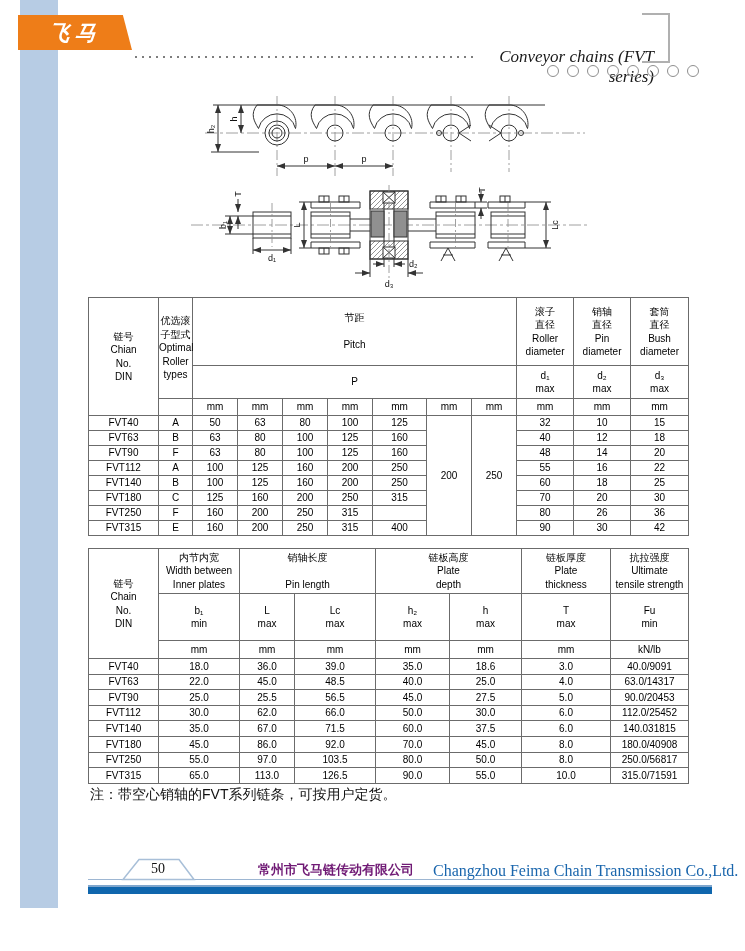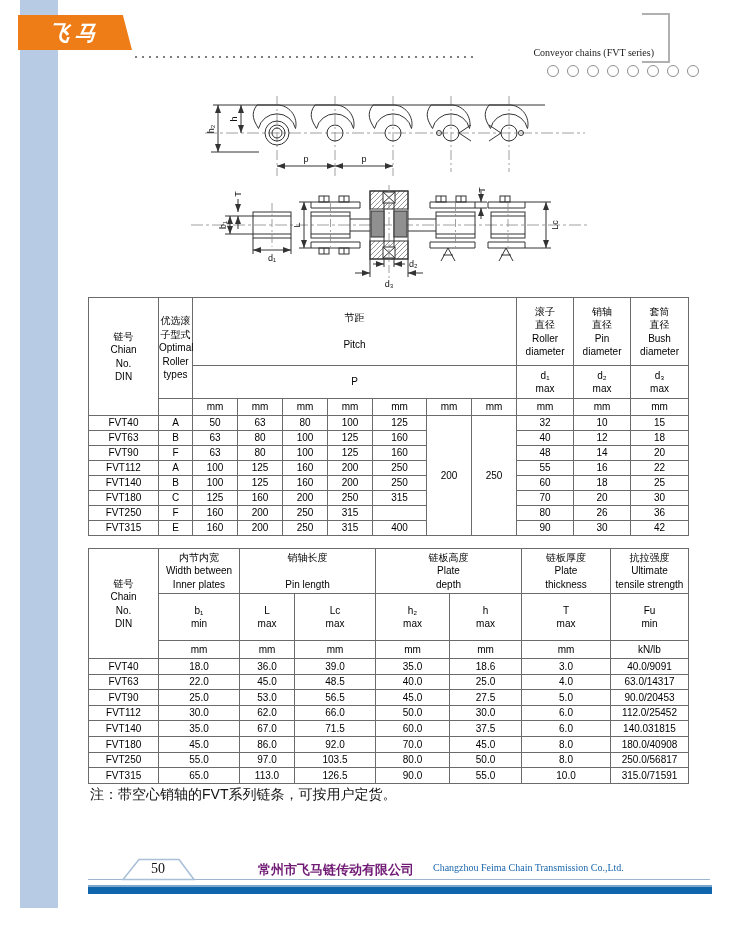--- a/index.html
+++ b/index.html
@@ -10,21 +10,21 @@
           clip-path:polygon(0 0,92% 0,100% 100%,0 100%);display:flex;align-items:center;justify-content:center;}
   .logo{color:#fff;font-size:21px;font-weight:bold;font-style:italic;letter-spacing:5px;
         font-family:"Liberation Serif",serif;transform:skewX(-6deg);}
   .blue{position:absolute;left:133px;top:13px;width:577px;height:34px;background:#1573b2;
         clip-path:polygon(1.8% 0,100% 0,100% 100%,0 100%);display:flex;align-items:center;
         justify-content:flex-end;padding-right:14px;box-sizing:border-box;}
   .title{color:#fff;font-size:24px;font-weight:bold;letter-spacing:2px;font-family:"Liberation Serif",serif;}
   .dots{position:absolute;left:135px;top:56px;width:342px;height:2px;
         background:repeating-linear-gradient(90deg,#7d7d7d 0 2px,transparent 2px 7px);}
   .subtitle{position:absolute;left:478px;top:47px;width:176px;text-align:right;
-        font-family:"Liberation Serif",serif;font-size:10px;color:#1a1a1a;}
+        font-family:"Liberation Serif",serif;font-size:17px;color:#1a1a1a;font-style:italic;}
   .bracket{position:absolute;left:642px;top:13px;width:26px;height:46px;
         border-top:2px solid #b0b0b0;border-right:2px solid #b0b0b0;border-bottom:2px solid #b0b0b0;}
   .circles{position:absolute;left:547px;top:65px;display:flex;gap:8px;}
   .circles span{width:12px;height:12px;border:1.5px solid #8f8f8f;border-radius:50%;box-sizing:border-box;}
   .d1{position:absolute;left:185px;top:88px;}
   .d2{position:absolute;left:183px;top:183px;}
   svg text{font-family:"Liberation Sans",sans-serif;font-size:9px;fill:#111;}
   .spec{position:absolute;left:88px;border-collapse:collapse;table-layout:fixed;width:600px;color:#000;}
   #t1{top:297px;} #t2{top:548px;}
   .spec td{border:1px solid #6b6b6b;text-align:center;vertical-align:middle;padding:0;
@@ -33,21 +33,21 @@
   .t2r1{height:45px;} .t2r2{height:47px;} .t2r3{height:18px;}
   #t1 tbody tr{height:15px;} #t2 tbody tr{height:15.6px;}
   .tall{line-height:1.85;}
   .note{position:absolute;left:90px;font-size:14px;color:#111;}
   .note-zh{top:786px;} .note-en{top:802px;}
   .footline{position:absolute;left:88px;top:879px;width:622px;height:1px;background:#9db6d2;}
   .trap{position:absolute;left:118px;top:858px;}
   .pagenum{position:absolute;left:118px;top:861px;width:80px;text-align:center;
            font-family:"Liberation Serif",serif;font-size:14px;color:#111;}
   .co-zh{position:absolute;left:258px;top:861px;font-size:13px;font-weight:bold;color:#701a75;}
-  .co-en{position:absolute;left:433px;top:862px;font-size:10px;color:#1a66ad;font-family:"Liberation Serif",serif;}
+  .co-en{position:absolute;left:433px;top:862px;font-size:16px;color:#1a66ad;font-family:"Liberation Serif",serif;}
   .bar{position:absolute;left:88px;top:885px;width:624px;height:9px;background:#0f66ad;border-top:2px solid #7fa6cd;box-sizing:border-box;}
 </style>
 </head>
 <body>
 
 <div class="page">
   <div class="leftbar"></div>
 
   <div class="orange">
     <span class="logo">飞马</span>
@@ -425,21 +425,21 @@
           <td>45.0</td>
           <td>48.5</td>
           <td>40.0</td>
           <td>25.0</td>
           <td>4.0</td>
           <td>63.0/14317</td>
         </tr>
         <tr>
           <td>FVT90</td>
           <td>25.0</td>
-          <td>53.0</td>
+          <td>25.5</td>
           <td>56.5</td>
           <td>45.0</td>
           <td>27.5</td>
           <td>5.0</td>
           <td>90.0/20453</td>
         </tr>
         <tr>
           <td>FVT112</td>
           <td>30.0</td>
           <td>62.0</td>

